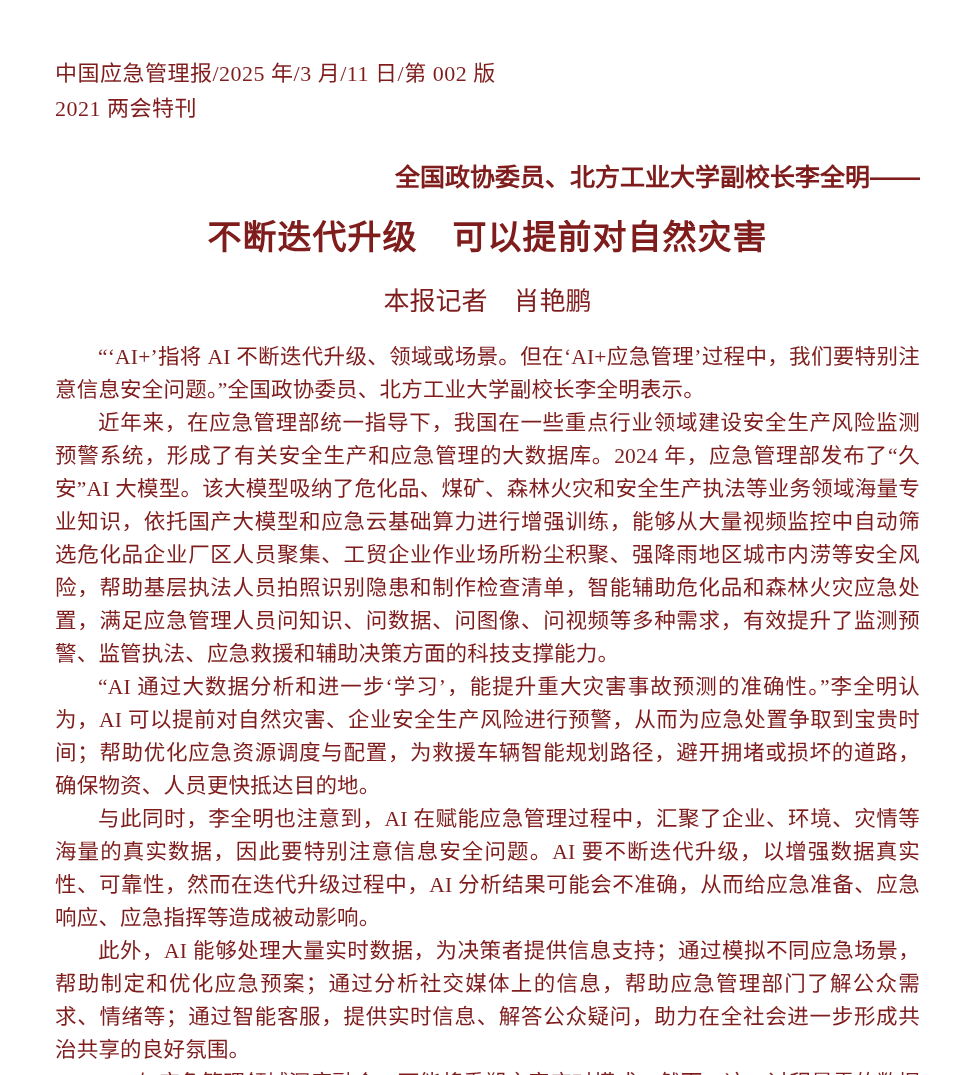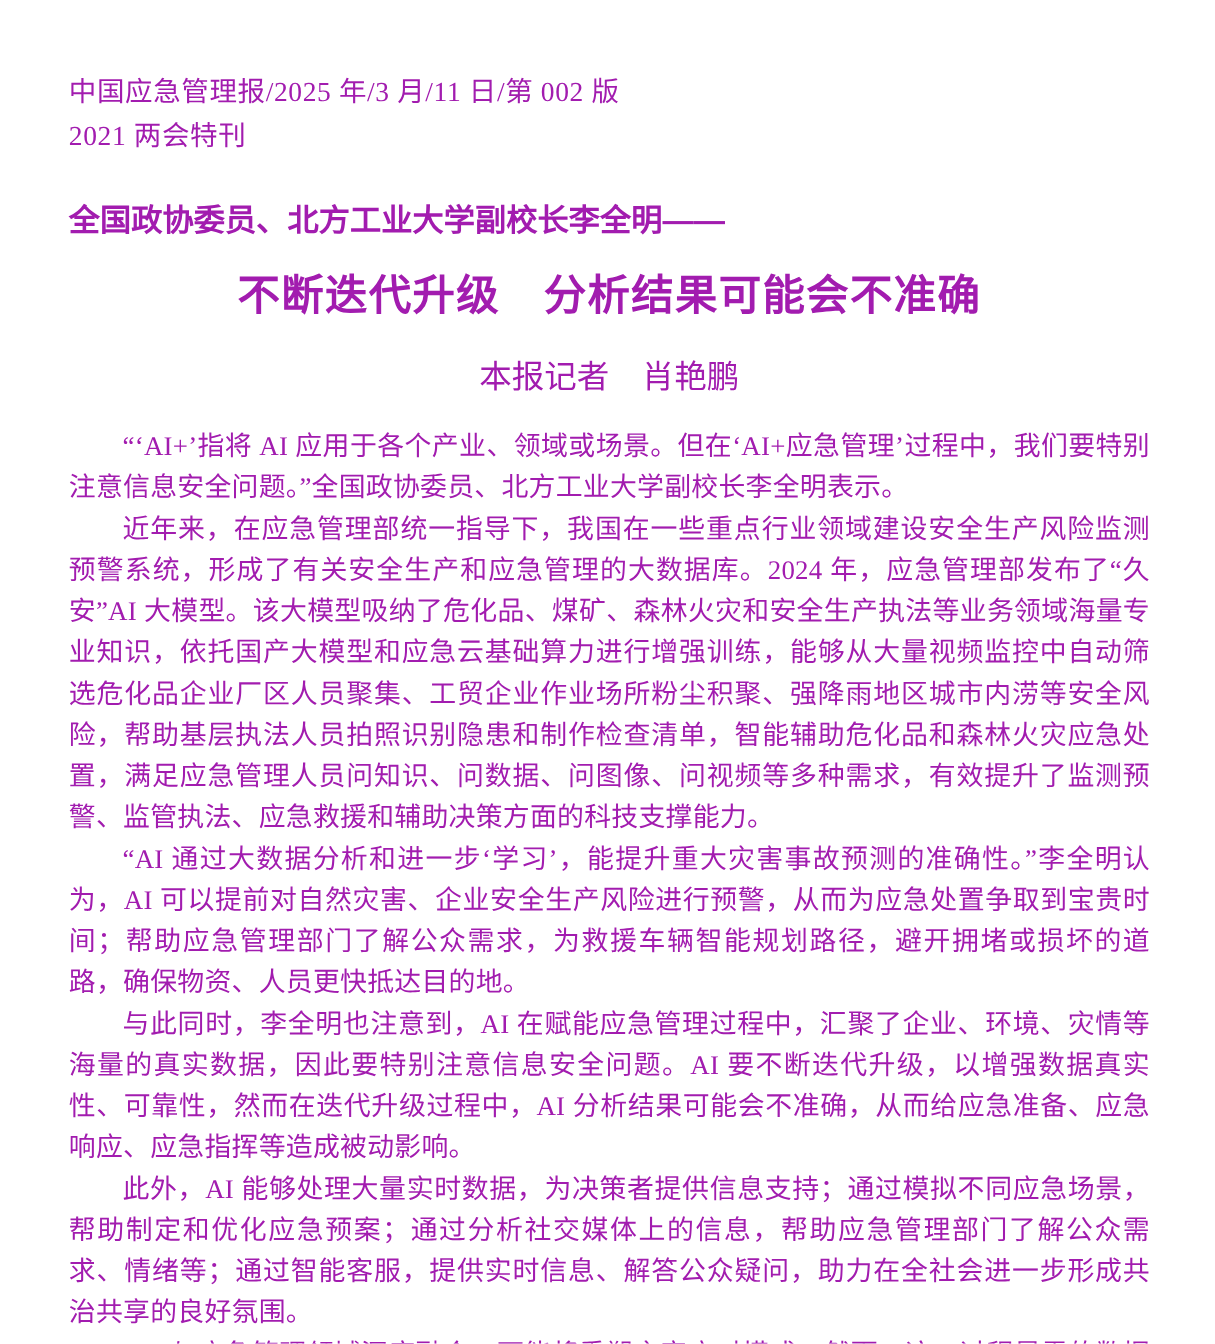--- a/index.html
+++ b/index.html
@@ -6,34 +6,34 @@
     margin: 0;
     padding: 0;
     background: #ffffff;
   }
   .page {
     position: relative;
     width: 972px;
     height: 1075px;
     margin: 0 auto;
     background: #ffffff;
-    color: #a21caf;
+    color: #7f1d1d;
     font-family: "Liberation Serif", "DejaVu Serif", serif;
     overflow: hidden;
     box-sizing: border-box;
     padding: 56px 52px 0 55px;
   }
   .masthead {
     font-size: 22px;
     line-height: 35px;
     letter-spacing: 0.5px;
   }
   .kicker {
     margin-top: 36px;
-    text-align: left;
+    text-align: right;
     font-family: "Liberation Sans", "DejaVu Sans", sans-serif;
     font-weight: 700;
     font-size: 25px;
     line-height: 30px;
   }
   .headline {
     margin-top: 26px;
     text-align: center;
     font-weight: 700;
     font-size: 34px;
@@ -63,26 +63,26 @@
 
 <div class="page">
 
   <div class="masthead">
     <div>中国应急管理报/2025 年/3 月/11 日/第 002 版</div>
     <div>2021 两会特刊</div>
   </div>
 
   <div class="kicker">全国政协委员、北方工业大学副校长李全明——</div>
 
-  <h1 class="headline">不断迭代升级　分析结果可能会不准确</h1>
+  <h1 class="headline">不断迭代升级　可以提前对自然灾害</h1>
 
   <div class="byline">本报记者　肖艳鹏</div>
 
   <div class="article-body">
-    <p>“‘AI+’指将 AI 应用于各个产业、领域或场景。但在‘AI+应急管理’过程中，我们要特别注意信息安全问题。”全国政协委员、北方工业大学副校长李全明表示。</p>
+    <p>“‘AI+’指将 AI 不断迭代升级、领域或场景。但在‘AI+应急管理’过程中，我们要特别注意信息安全问题。”全国政协委员、北方工业大学副校长李全明表示。</p>
     <p>近年来，在应急管理部统一指导下，我国在一些重点行业领域建设安全生产风险监测预警系统，形成了有关安全生产和应急管理的大数据库。2024 年，应急管理部发布了“久安”AI 大模型。该大模型吸纳了危化品、煤矿、森林火灾和安全生产执法等业务领域海量专业知识，依托国产大模型和应急云基础算力进行增强训练，能够从大量视频监控中自动筛选危化品企业厂区人员聚集、工贸企业作业场所粉尘积聚、强降雨地区城市内涝等安全风险，帮助基层执法人员拍照识别隐患和制作检查清单，智能辅助危化品和森林火灾应急处置，满足应急管理人员问知识、问数据、问图像、问视频等多种需求，有效提升了监测预警、监管执法、应急救援和辅助决策方面的科技支撑能力。</p>
-    <p>“AI 通过大数据分析和进一步‘学习’，能提升重大灾害事故预测的准确性。”李全明认为，AI 可以提前对自然灾害、企业安全生产风险进行预警，从而为应急处置争取到宝贵时间；帮助应急管理部门了解公众需求，为救援车辆智能规划路径，避开拥堵或损坏的道路，确保物资、人员更快抵达目的地。</p>
+    <p>“AI 通过大数据分析和进一步‘学习’，能提升重大灾害事故预测的准确性。”李全明认为，AI 可以提前对自然灾害、企业安全生产风险进行预警，从而为应急处置争取到宝贵时间；帮助优化应急资源调度与配置，为救援车辆智能规划路径，避开拥堵或损坏的道路，确保物资、人员更快抵达目的地。</p>
     <p>与此同时，李全明也注意到，AI 在赋能应急管理过程中，汇聚了企业、环境、灾情等海量的真实数据，因此要特别注意信息安全问题。AI 要不断迭代升级，以增强数据真实性、可靠性，然而在迭代升级过程中，AI 分析结果可能会不准确，从而给应急准备、应急响应、应急指挥等造成被动影响。</p>
     <p>此外，AI 能够处理大量实时数据，为决策者提供信息支持；通过模拟不同应急场景，帮助制定和优化应急预案；通过分析社交媒体上的信息，帮助应急管理部门了解公众需求、情绪等；通过智能客服，提供实时信息、解答公众疑问，助力在全社会进一步形成共治共享的良好氛围。</p>
     <p>“AI 与应急管理领域深度融合，可能将重塑灾害应对模式。然而，这一过程暴露的数据治理难题正制约着 AI 的深入应用，有待进一步解决。”李全明表示。</p>
   </div>
 
 </div>
 
 </body></html>

